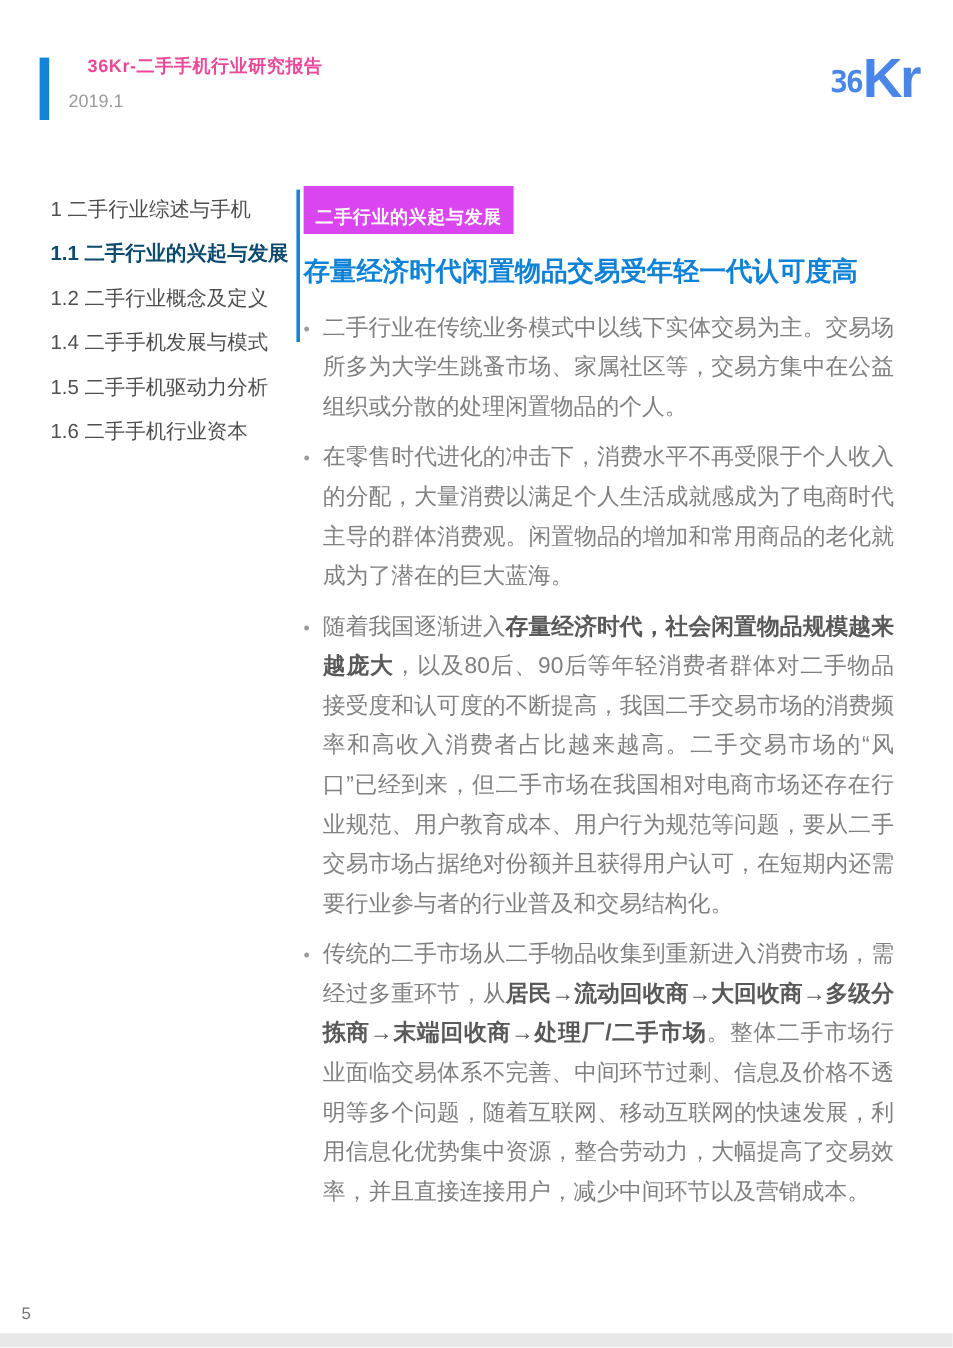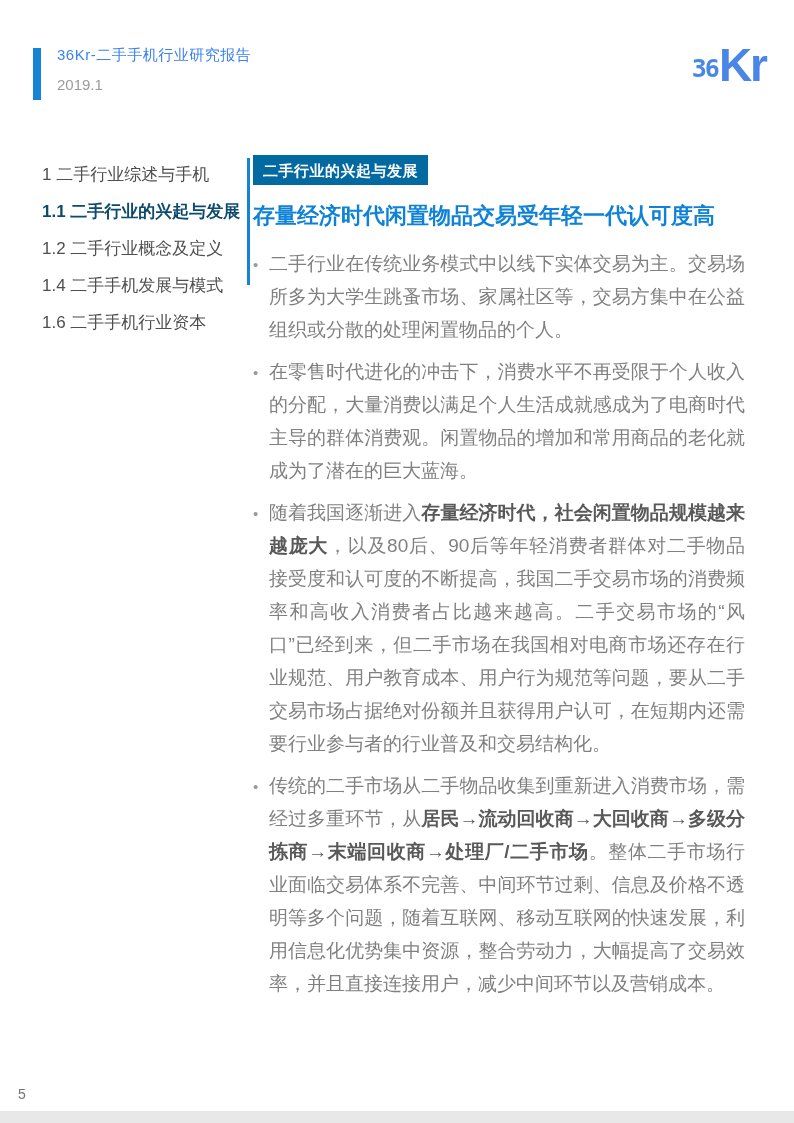--- a/index.html
+++ b/index.html
@@ -5,36 +5,36 @@
   html,body{margin:0;padding:0;}
   body{
     width:794px;height:1123px;position:relative;overflow:hidden;
     background:#ffffff;
     font-family:"Liberation Sans","DejaVu Sans",sans-serif;
   }
   .abs{position:absolute;}
 
   
   .header-bar{left:33px;top:48px;width:8px;height:52px;background:#1583d6;}
-  .header-title{left:57px;top:46px;font-size:15px;font-weight:normal;color:#3b82f6;letter-spacing:0.5px;}
+  .header-title{left:73px;top:46px;font-size:15px;font-weight:bold;color:#ec4899;letter-spacing:0.5px;}
   .header-date{left:57px;top:76px;font-size:15px;color:#9b9b9b;}
   .logo{top:44px;right:28px;display:flex;align-items:center;color:#4a86e8;font-weight:bold;}
   .logo-36{font-size:25px;letter-spacing:-2px;margin-top:7px;font-family:"DejaVu Sans Mono","Liberation Mono",monospace;font-weight:bold;}
   .logo-kr{font-size:46px;line-height:0.92;margin-left:1px;letter-spacing:-2px;}
 
   
   .sidebar{left:42px;top:156px;width:206px;}
   .toc-item{font-size:17px;line-height:37px;color:#4f4f4f;white-space:nowrap;cursor:pointer;}
   .toc-item.active{font-weight:bold;color:#0c4a6e;}
 
   
   .content-rule{left:247px;top:158px;width:3px;height:127px;background:#1583d6;}
   .content{left:253px;top:155px;width:492px;}
-  .tag{display:inline-block;background:#0369a1;color:#ffffff;font-size:15px;font-weight:bold;
-       padding:7px 10px 4px 10px;letter-spacing:0.5px;}
+  .tag{display:inline-block;background:#d946ef;color:#ffffff;font-size:15px;font-weight:bold;
+       padding:17px 10px 4px 10px;letter-spacing:0.5px;}
   .headline{font-size:22px;line-height:46px;font-weight:bold;color:#0e82d6;margin:8px 0 0 0;}
   .bullets{margin-top:8px;}
   .bullet{display:flex;margin-bottom:9px;}
   .marker{flex:none;width:16px;color:#9a9a9a;font-size:15px;line-height:33px;padding-top:1px;}
   .btext{margin:0;font-size:19px;line-height:33px;color:#808080;text-align:justify;width:476px;}
   .btext .bold{font-weight:bold;color:#595959;}
 
   
   .page-num{left:18px;top:1086px;font-size:14px;color:#737373;}
   .footer-bar{left:0;bottom:0;width:794px;height:12px;background:#e8e8e8;}
@@ -48,20 +48,21 @@
 <div class="abs logo">
   <span class="logo-36">36</span>
   <span class="logo-kr">Kr</span>
 </div>
 
 <div class="abs sidebar">
     <div class="toc-item">1 二手行业综述与手机</div>
     <div class="toc-item active">1.1 二手行业的兴起与发展</div>
     <div class="toc-item">1.2 二手行业概念及定义</div>
     <div class="toc-item">1.4 二手手机发展与模式</div>
+    <div class="toc-item">1.5 二手手机驱动力分析</div>
     <div class="toc-item">1.6 二手手机行业资本</div>
   </div>
 
 <div class="abs content-rule"></div>
 <div class="abs content">
   <span class="tag">二手行业的兴起与发展</span>
   <h1 class="headline">存量经济时代闲置物品交易受年轻一代认可度高</h1>
   <div class="bullets">
       <div class="bullet">
         <span class="marker">•</span>

